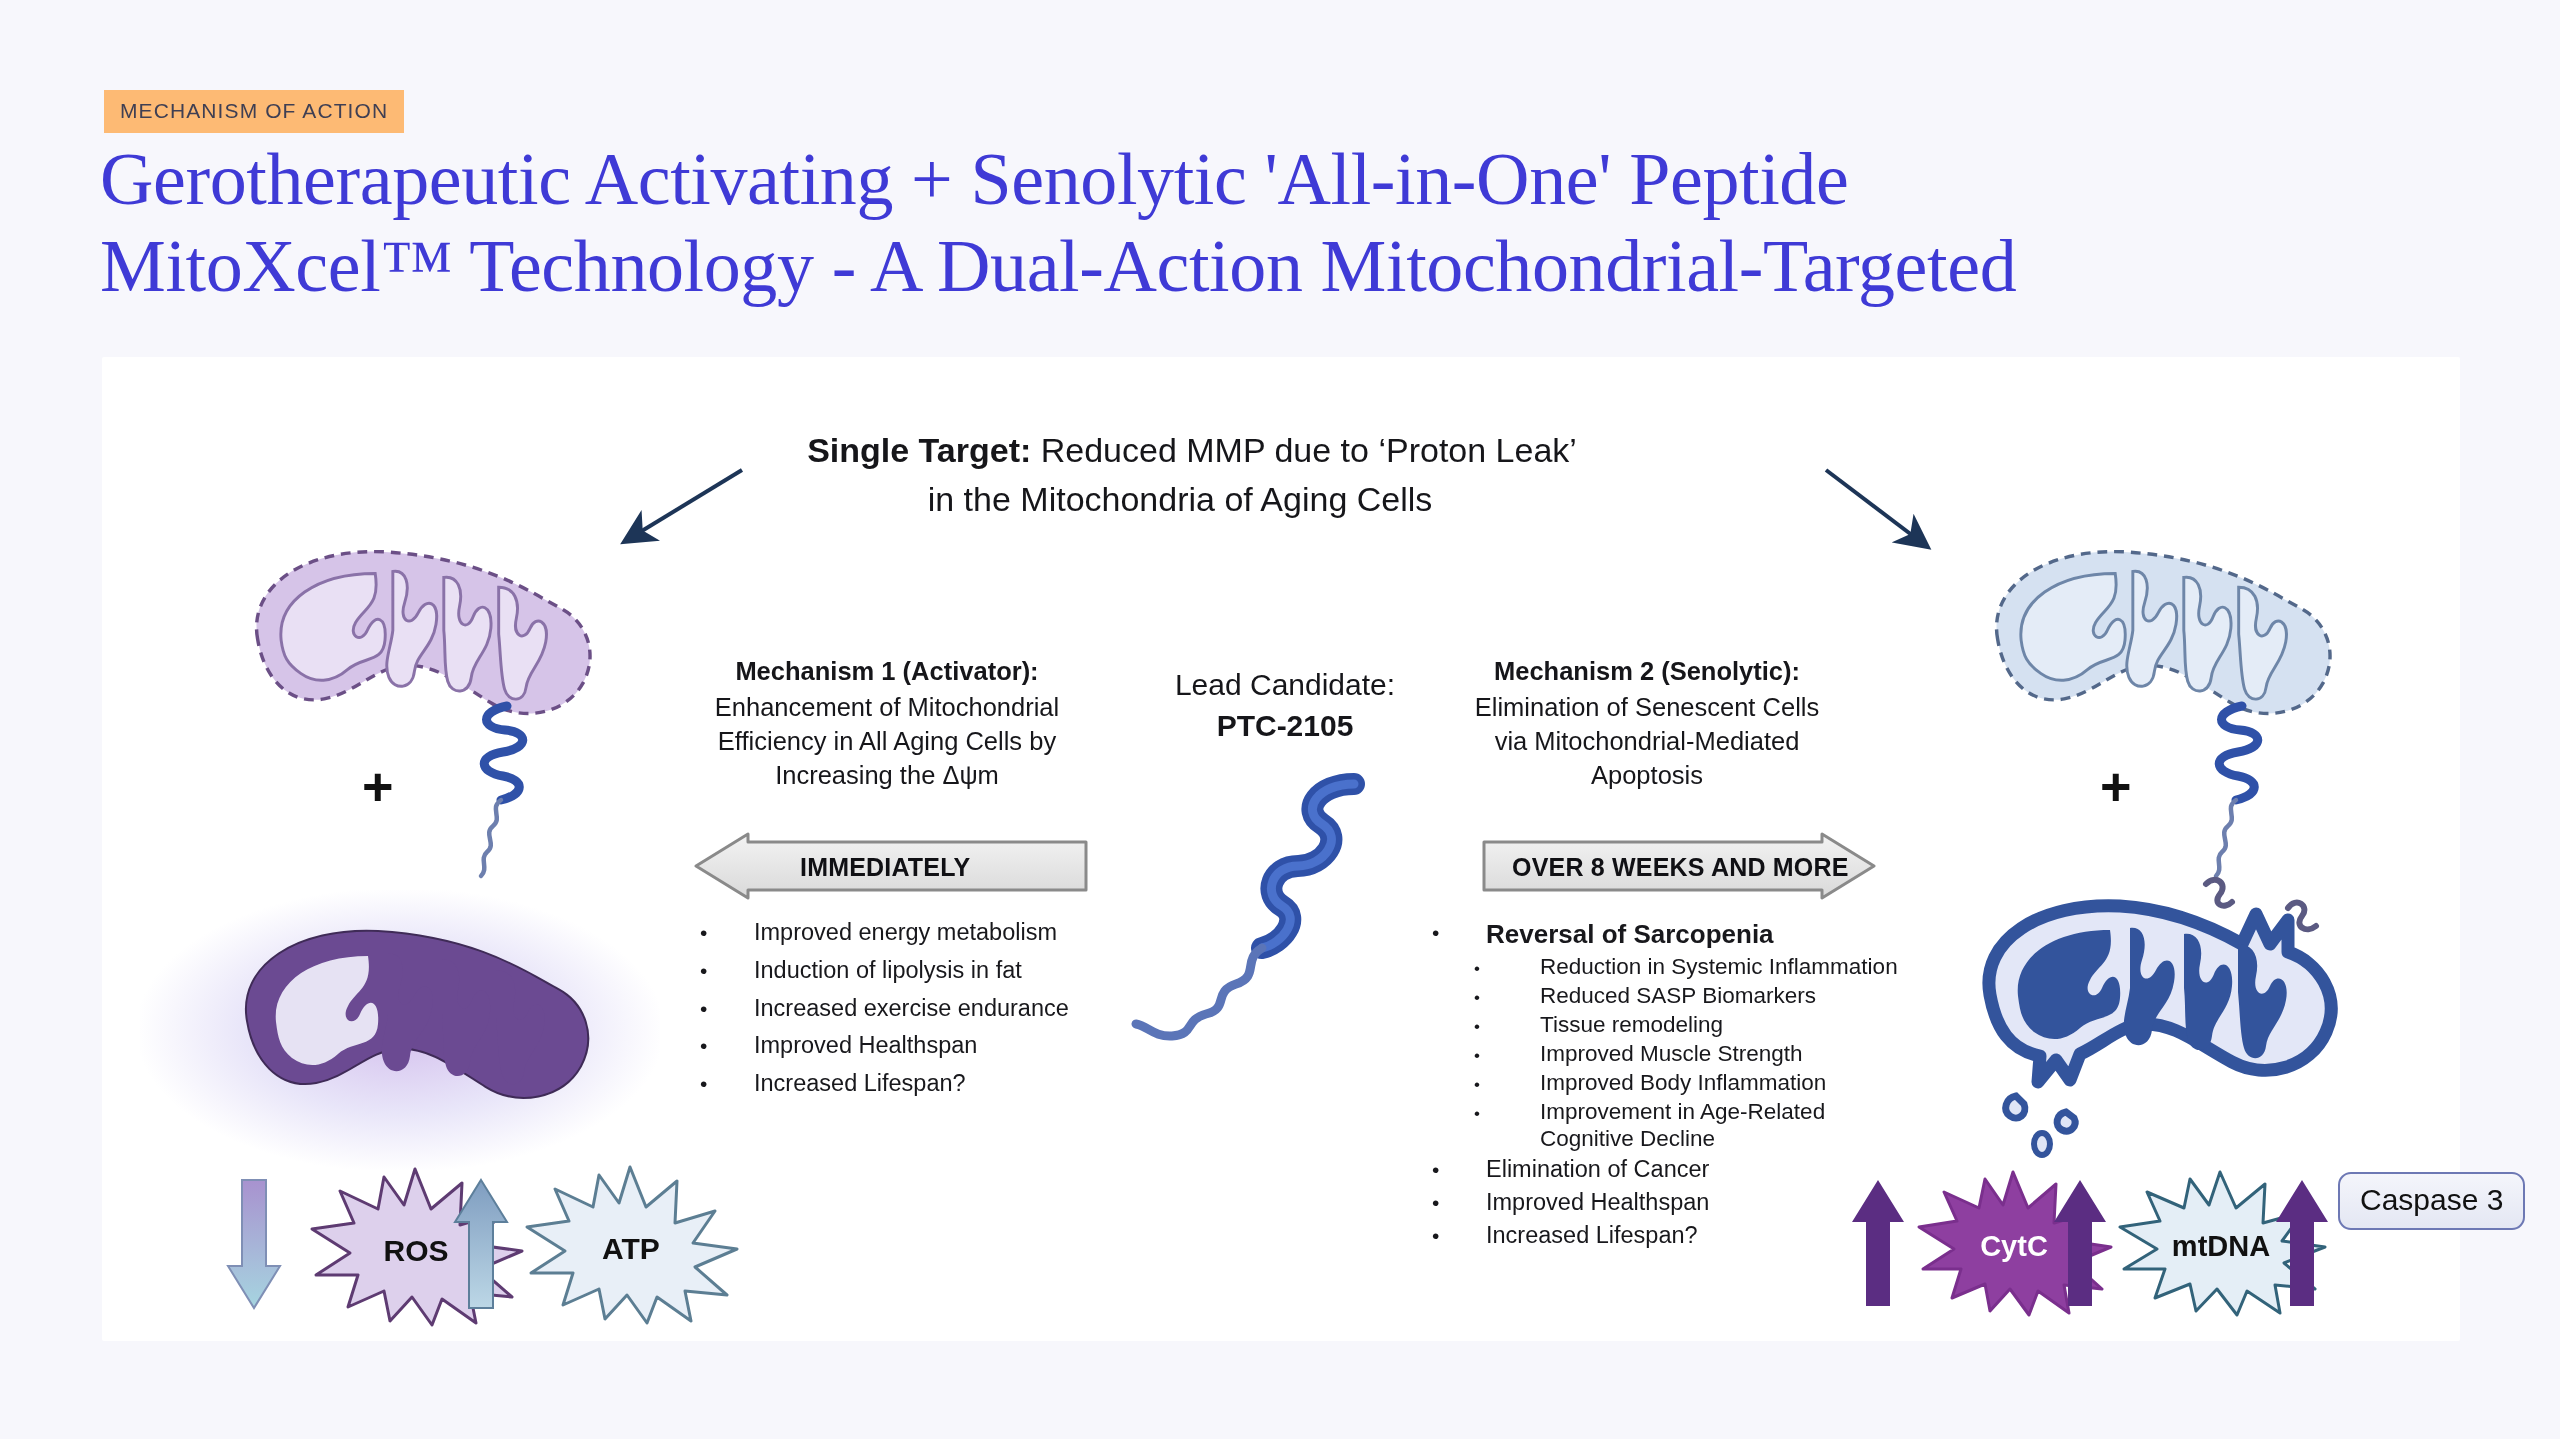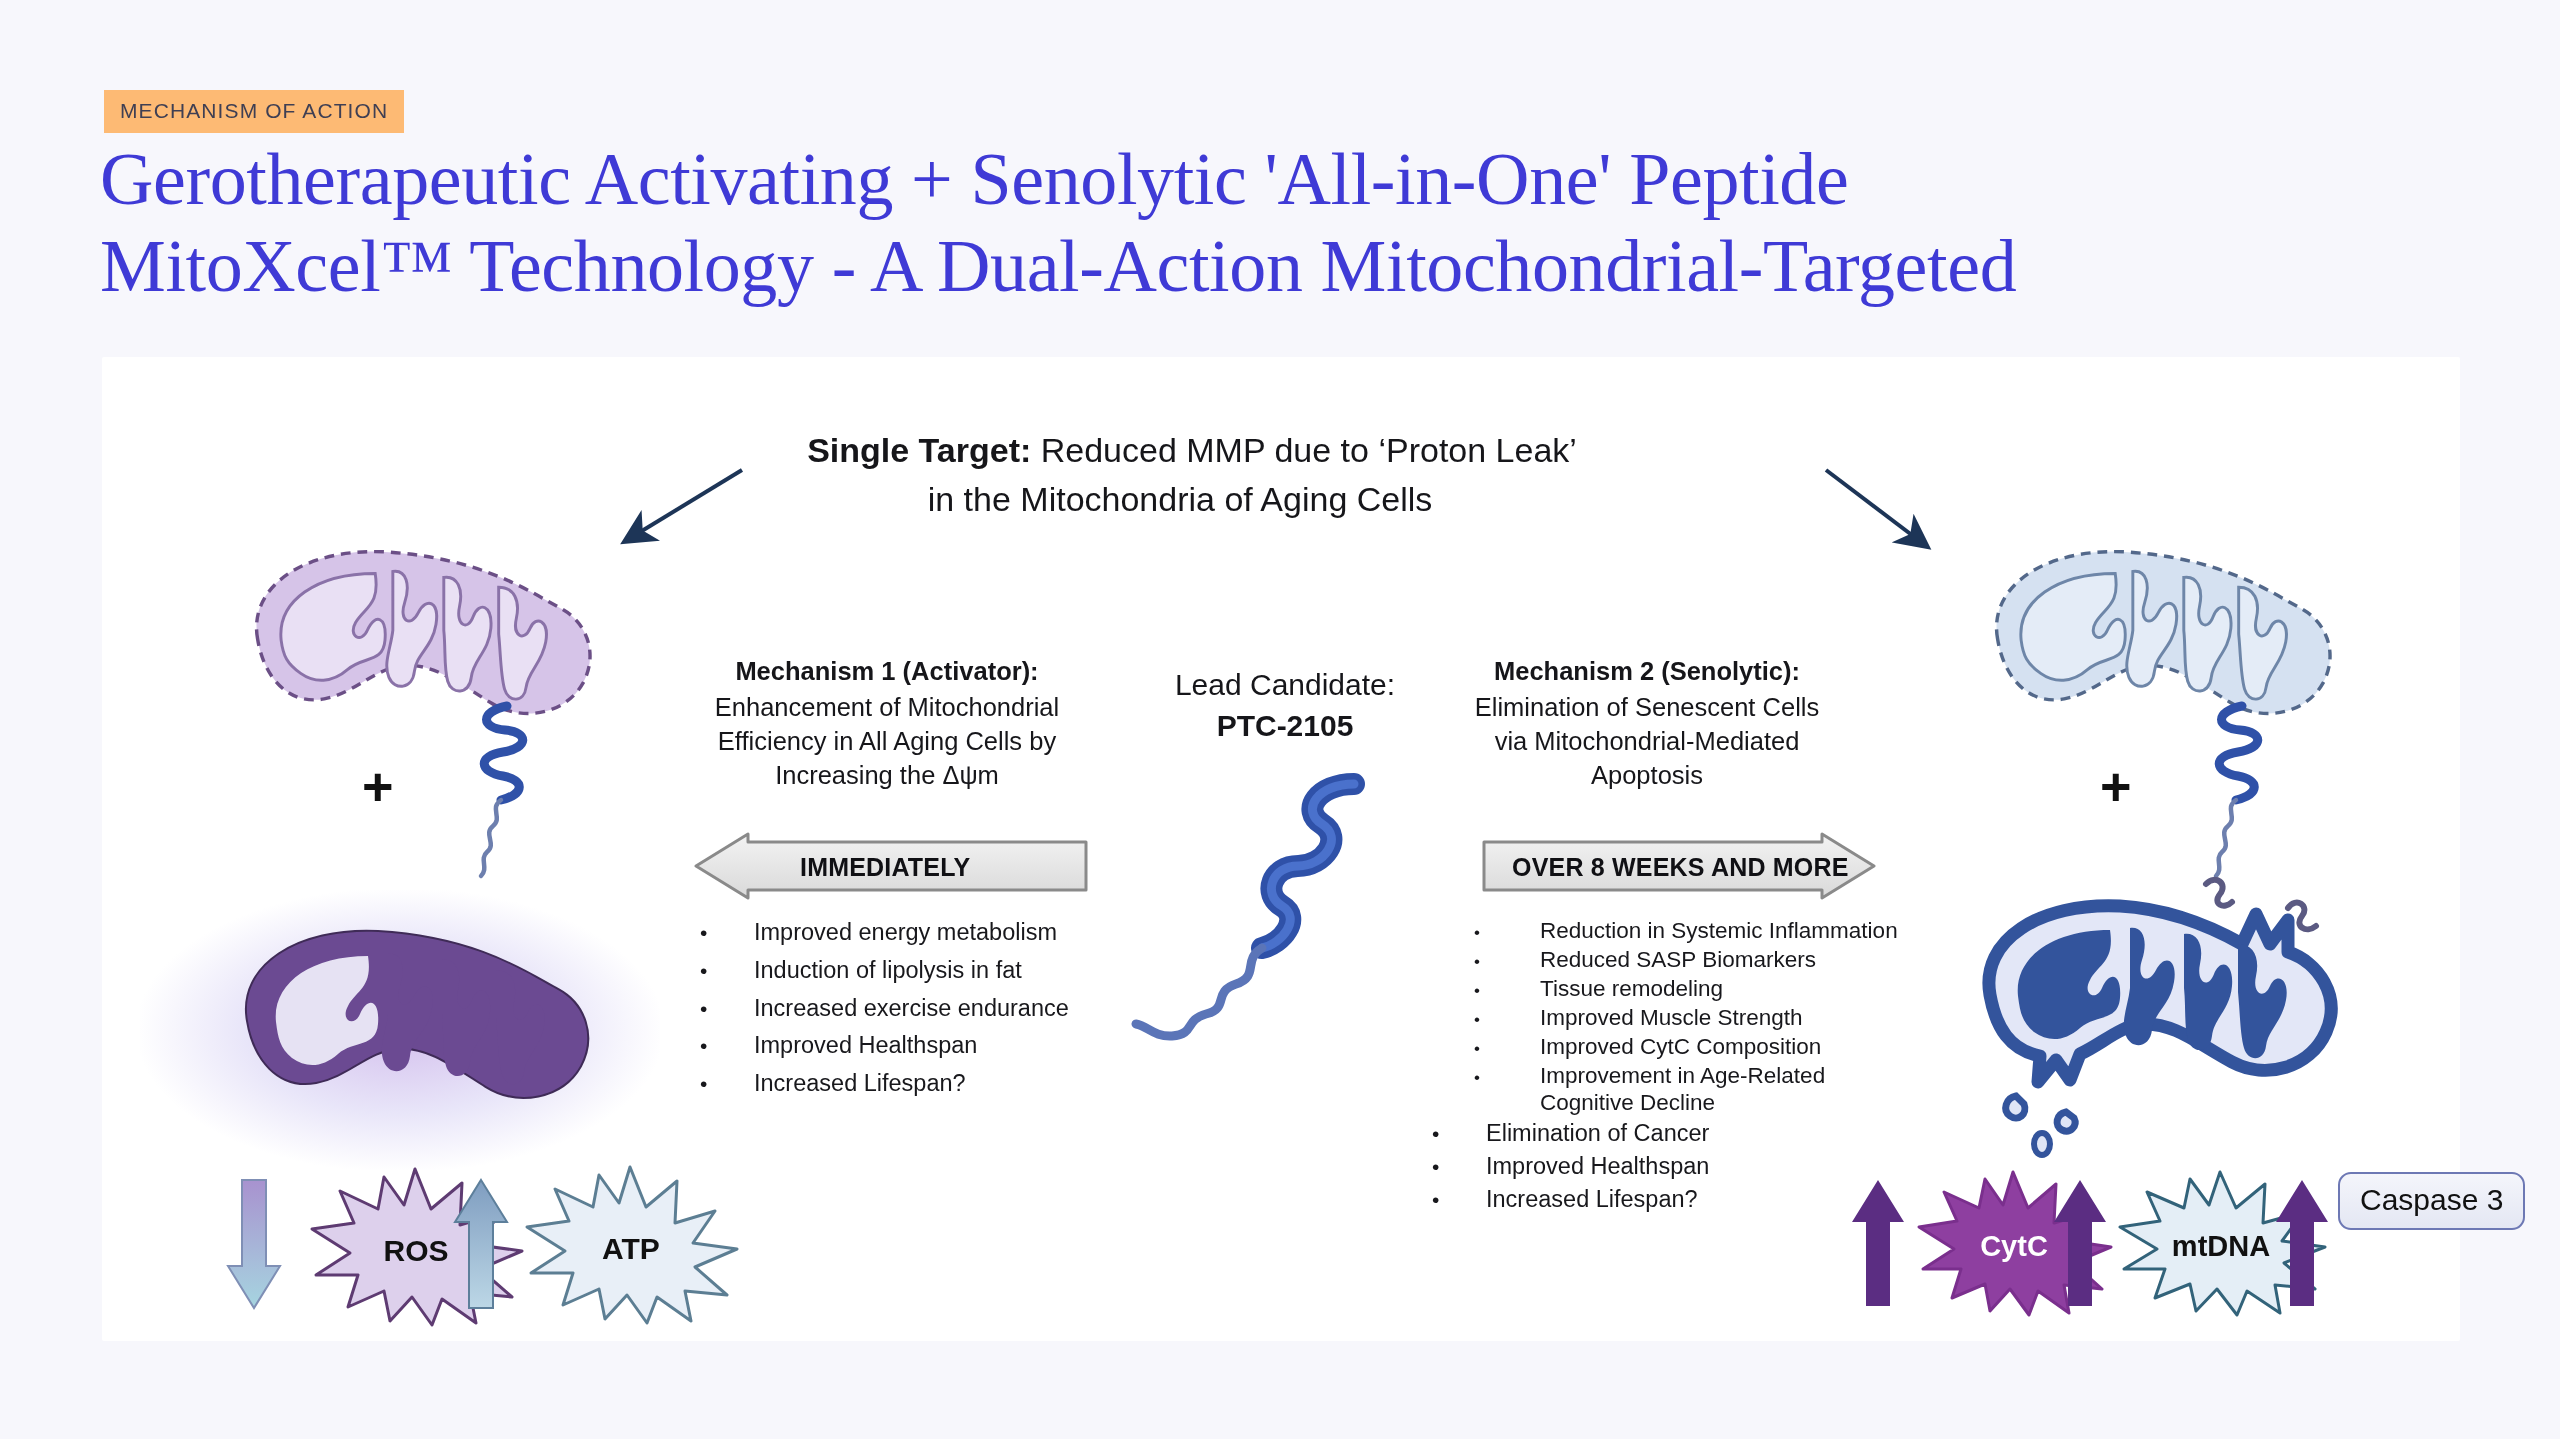--- a/index.html
+++ b/index.html
@@ -256,39 +256,43 @@
   </div>
 
   <div class="proc-arrow arrow-right">
     <svg width="400" height="68">
       <path d="M4,10 L342,10 L342,2 L394,34 L342,66 L342,58 L4,58 Z" fill="url(#ablk)" stroke="#8a8a8a" stroke-width="3" stroke-linejoin="round"></path>
     </svg>
     <div class="proc-label">OVER 8 WEEKS AND MORE</div>
   </div>
 
   <div class="blist list-right">
+    <div class="row lvl1">
+        <span class="bul"></span>
+        <span class="txt">Reversal of Sarcopenia</span>
+      </div>
     <div class="row sub">
         <span class="bul"></span>
         <span class="txt">Reduction in Systemic Inflammation</span>
       </div>
     <div class="row sub">
         <span class="bul"></span>
         <span class="txt">Reduced SASP Biomarkers</span>
       </div>
     <div class="row sub">
         <span class="bul"></span>
         <span class="txt">Tissue remodeling</span>
       </div>
     <div class="row sub">
         <span class="bul"></span>
         <span class="txt">Improved Muscle Strength</span>
       </div>
     <div class="row sub">
         <span class="bul"></span>
-        <span class="txt">Improved CytC Composition</span>
+        <span class="txt">Improved Body Inflammation</span>
       </div>
     <div class="row sub">
         <span class="bul"></span>
         <span class="txt">Improvement in Age-Related Cognitive Decline</span>
       </div>
     <div class="row">
         <span class="bul"></span>
         <span class="txt">Elimination of Cancer</span>
       </div>
     <div class="row">

